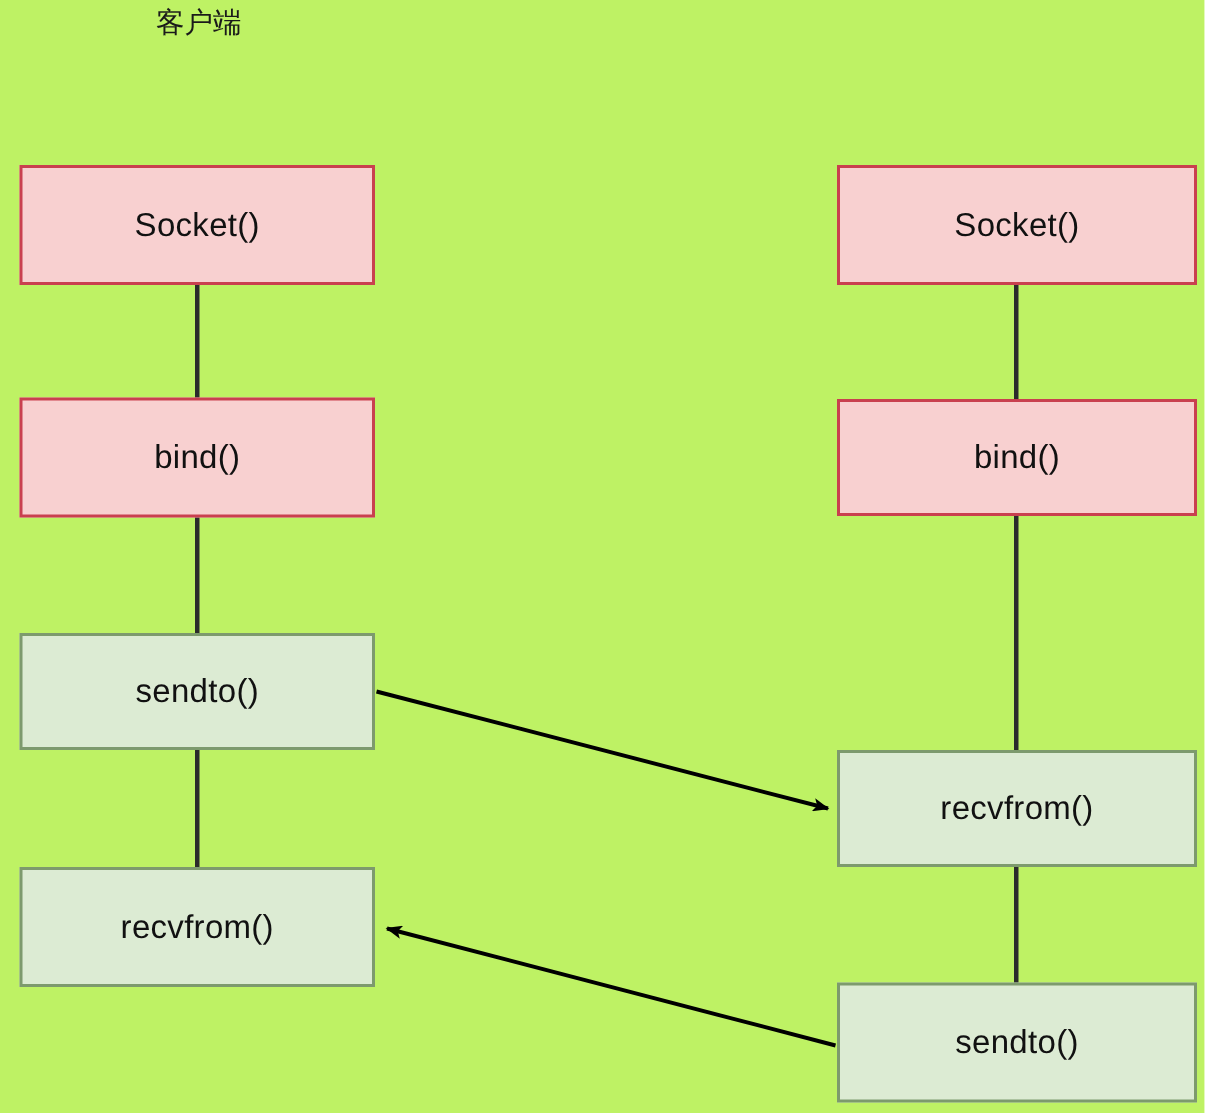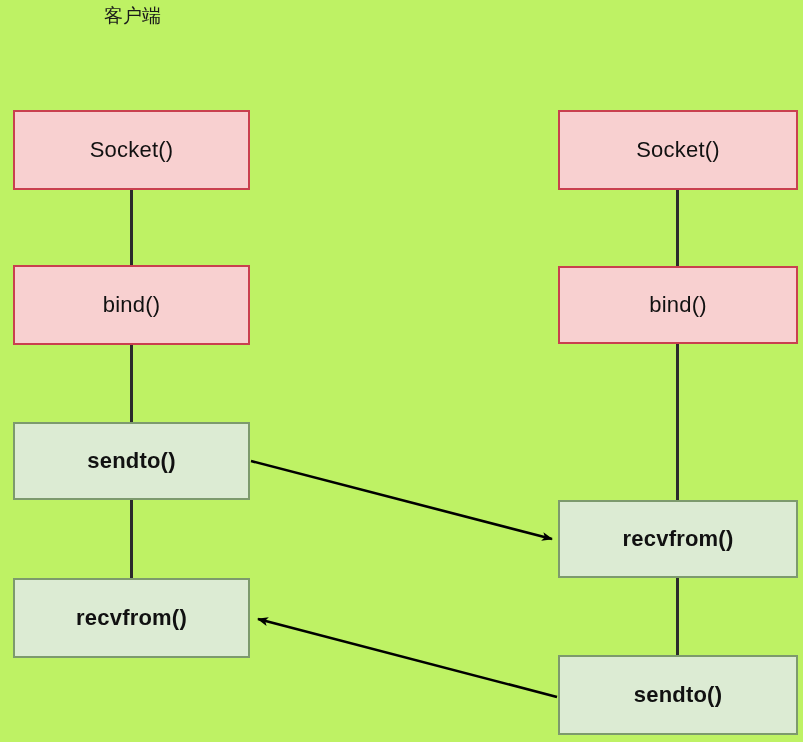--- a/index.html
+++ b/index.html
@@ -42,21 +42,20 @@
     border-style: solid;
     z-index: 3;
   }
   .node.pink {
     background: #f8d0d0;
     border-color: #c9404f;
   }
   .node.green {
     background: #dcebd3;
     border-color: #7d9a6d;
-    font-weight: bold;
   }
 
   
   #node-client-socket    { left: 13px; top: 110px; width: 237px; height: 80px; }
   #node-client-bind      { left: 13px; top: 265px; width: 237px; height: 80px; }
   #node-client-sendto    { left: 13px; top: 422px; width: 237px; height: 78px; }
   #node-client-recvfrom  { left: 13px; top: 578px; width: 237px; height: 80px; }
 
   
   #node-server-socket    { left: 558px; top: 110px; width: 240px; height: 80px; }

